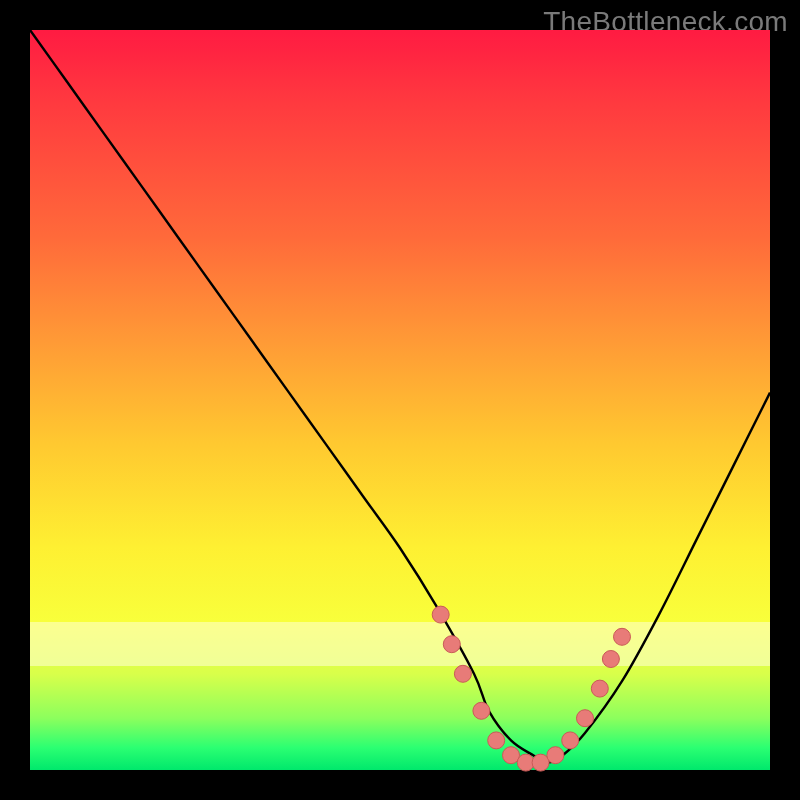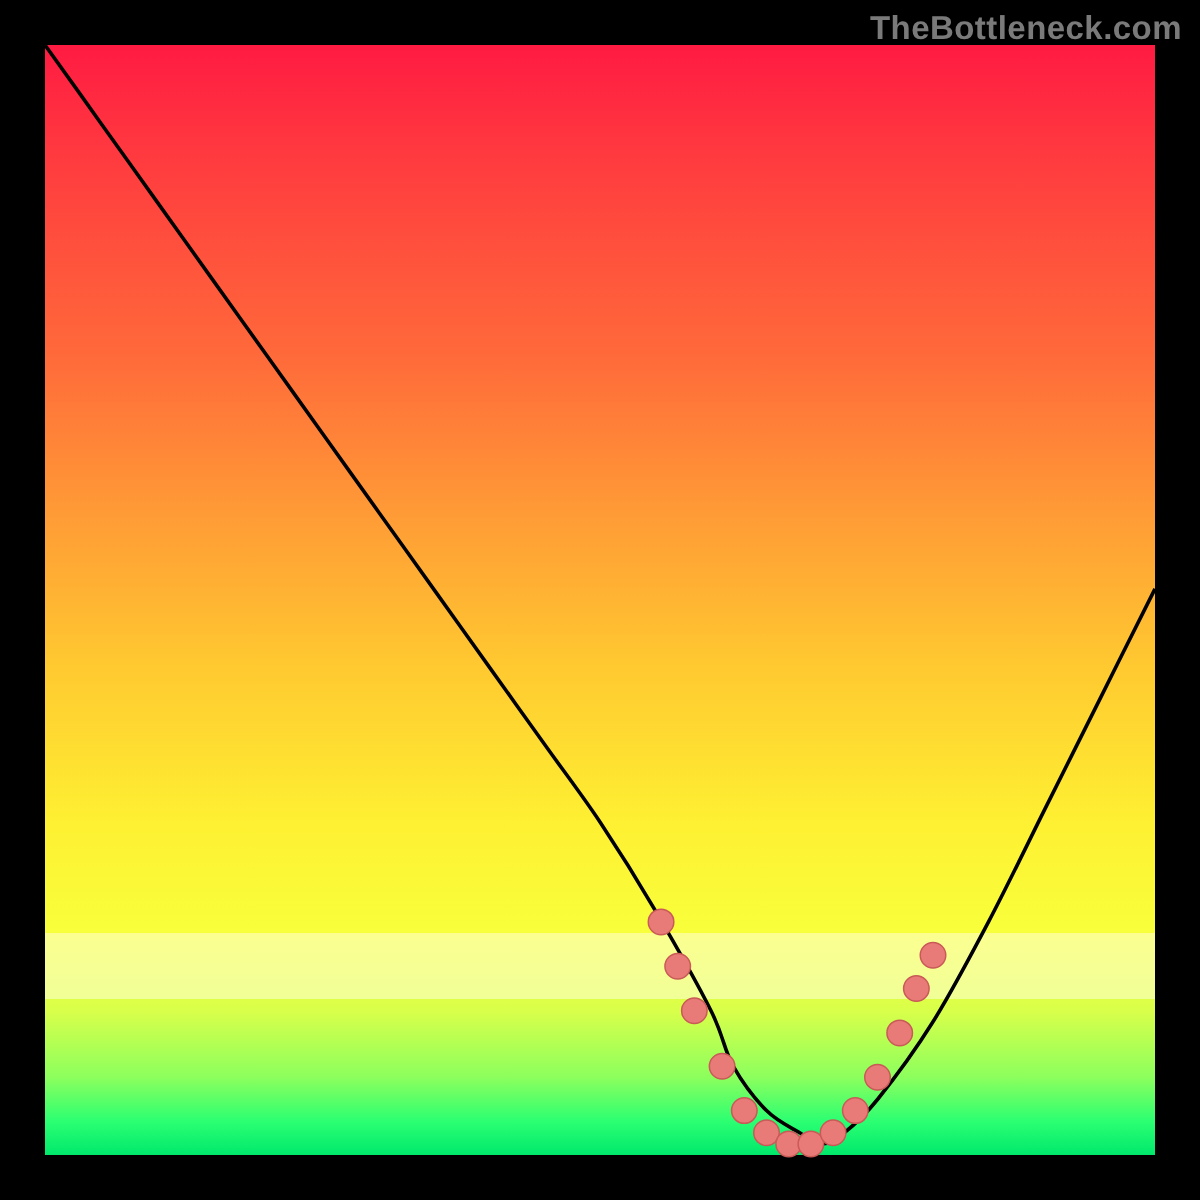--- a/index.html
+++ b/index.html
@@ -15,22 +15,22 @@
     position: relative;
     width: 800px;
     height: 800px;
     background: #000;
   }
   .attribution {
     position: absolute;
     top: 6px;
     right: 12px;
     color: #7a7a7a;
-    font-size: 22px;
-    font-weight: 700;
+    font-size: 28px;
+    font-weight: 400;
     letter-spacing: 0.3px;
   }
   .plot {
     position: absolute;
     left: 30px;
     top: 30px;
     width: 740px;
     height: 740px;
     
     background: linear-gradient(

